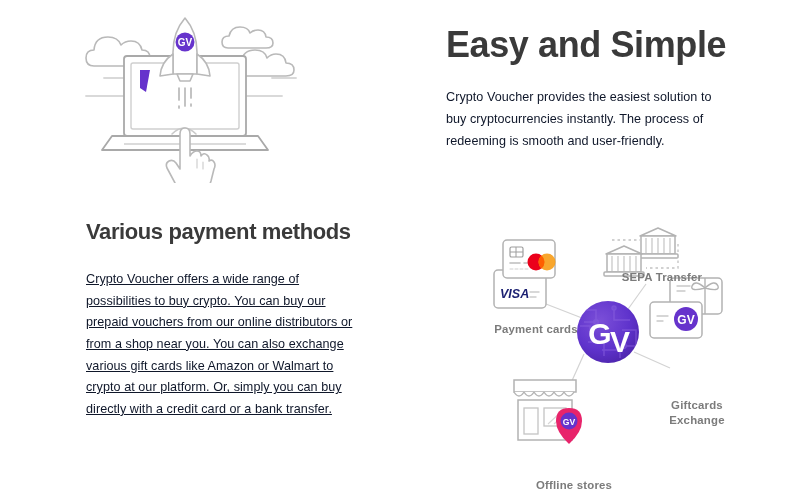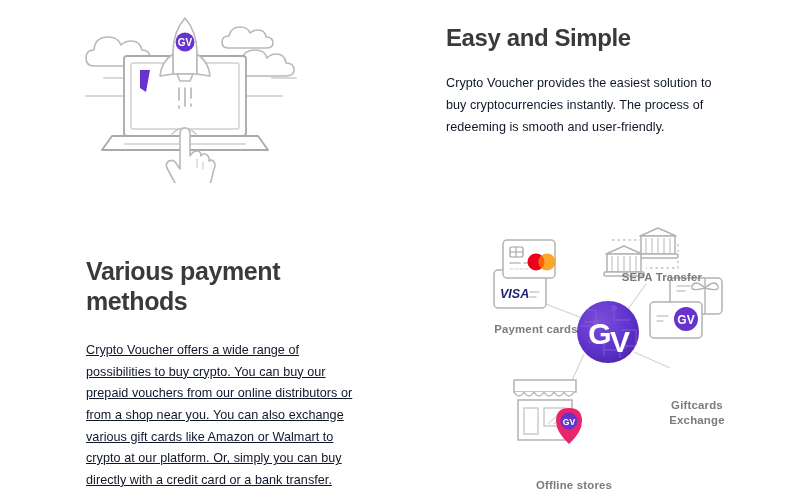--- a/index.html
+++ b/index.html
@@ -20,28 +20,28 @@
   }
   .body-copy {
     color: #0f172a;
     font-size: 12.6px;
     line-height: 1.72;
     letter-spacing: 0.05px;
   }
 
   
   .sec1-text { position:absolute; left:446px; top:24px; width:282px; }
-  .sec1-text .heading { font-size: 24px; }
+  .sec1-text .heading { font-size: 36px; }
   .sec1-text .body-copy { margin-top: 21px; }
 
   .illus1 { position:absolute; left:76px; top:8px; width:270px; height:175px; }
 
   
   .sec2-text { position:absolute; left:86px; top:219px; width:268px; }
-  .sec2-text .heading { font-size: 25px; margin-top: 38px; }
+  .sec2-text .heading { font-size: 22px; }
   .sec2-text .body-copy { margin-top: 24px; text-decoration: underline; }
 
   .diagram { position:absolute; left:462px; top:222px; width:290px; height:250px; }
   .diagram svg { display:block; }
 
   .node-label {
     position:absolute;
     color:#7b7b7b;
     font-size:11.4px;
     font-weight:700;

